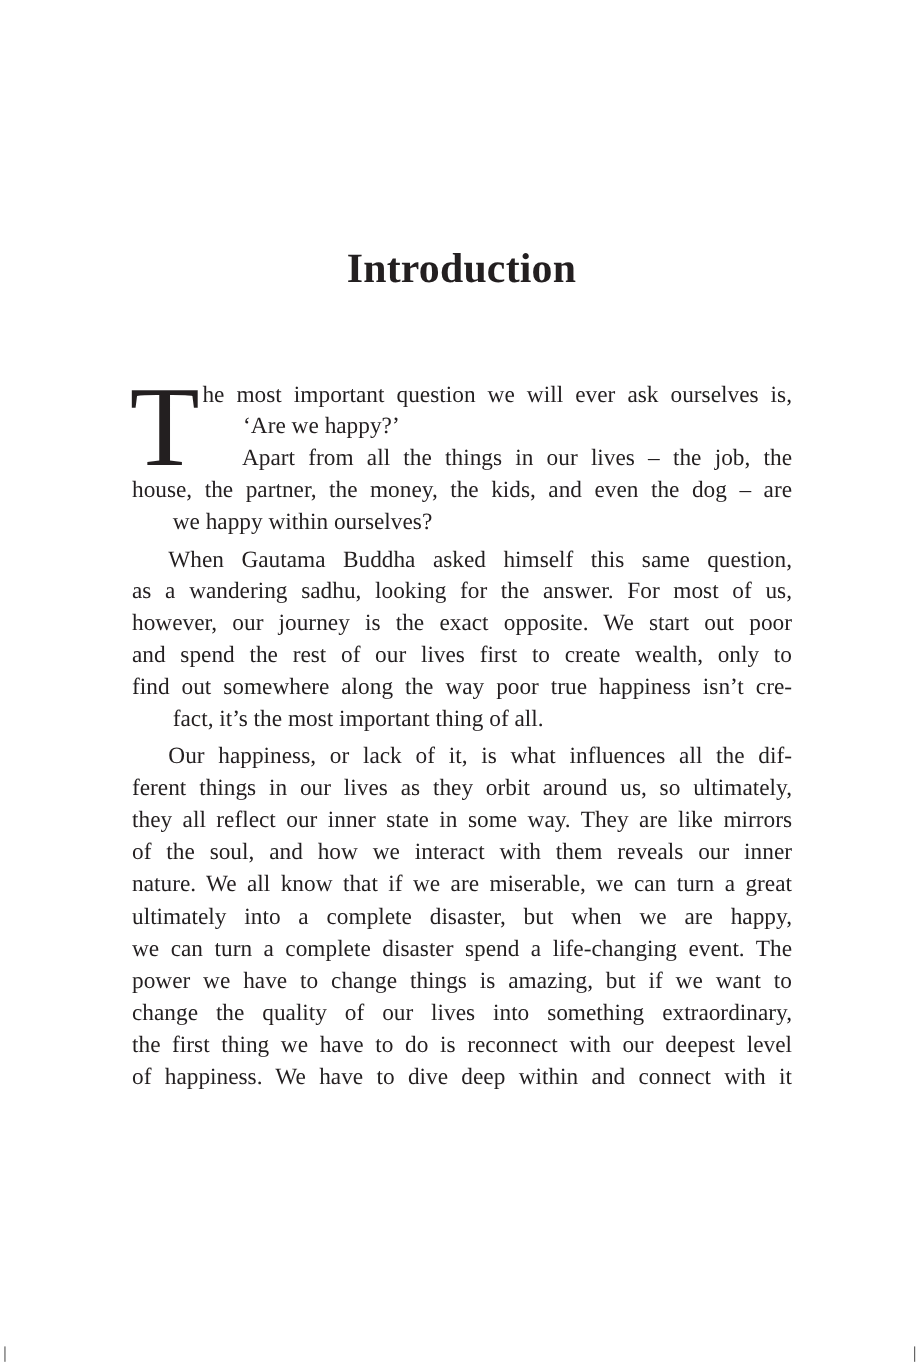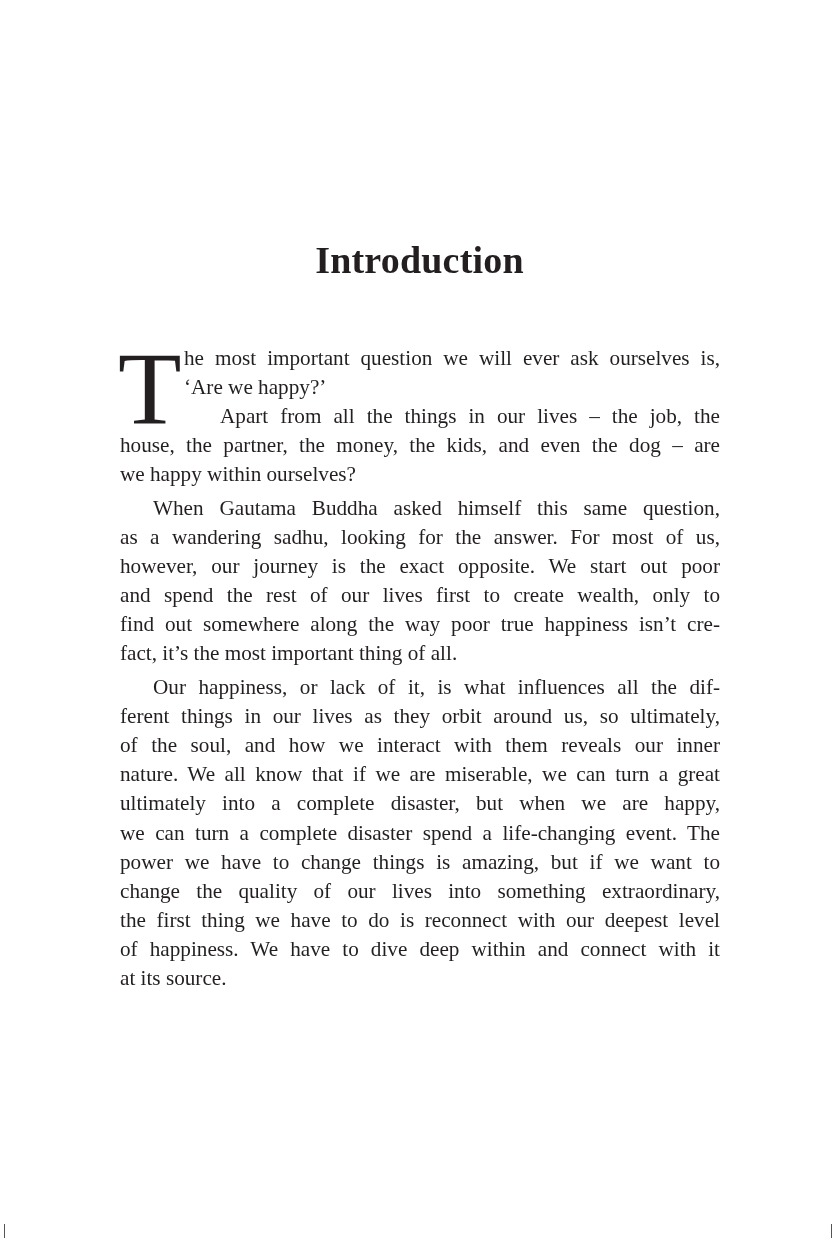--- a/index.html
+++ b/index.html
@@ -10,21 +10,21 @@
     body {
       width: 839px;
       height: 1238px;
       position: relative;
       overflow: hidden;
       font-family: "Liberation Serif", "DejaVu Serif", serif;
       color: #231f20;
     }
     .page-title {
       position: absolute;
-      top: 236px;
+      top: 220px;
       left: 0;
       width: 839px;
       text-align: center;
       font-size: 38px;
       font-weight: bold;
       letter-spacing: 0.2px;
       margin: 0;
       line-height: 48px;
     }
     .body-text {
@@ -38,20 +38,21 @@
       display: block;
       height: 29.1px;
       line-height: 29.1px;
       white-space: nowrap;
       text-align: justify;
       text-align-last: justify;
       overflow: visible;
     }
     .line.last {
       text-align-last: left;
+      margin-left: 37px;
     }
     .para-gap {
       height: 4.5px;
     }
     .indent-small { padding-left: 33px; }
     .indent-drop { padding-left: 100px; }
     .dropcap-line { padding-left: 64px; }
     .dropcap {
       position: absolute;
       left: -2px;
@@ -100,26 +101,26 @@
     <span class="line">and spend the rest of our lives first to create wealth, only to</span>
     <span class="line">find out somewhere along the way poor true happiness isn’t cre-</span>
     <span class="line last">fact, it’s the most important thing of all.</span>
   </div>
 
   <div class="para-gap"></div>
 
   <div>
     <span class="line indent-small">Our happiness, or lack of it, is what influences all the dif-</span>
     <span class="line">ferent things in our lives as they orbit around us, so ultimately,</span>
+    <span class="line">they all reflect our inner state in some way. They are like mirrors</span>
     <span class="line">of the soul, and how we interact with them reveals our inner</span>
     <span class="line">nature. We all know that if we are miserable, we can turn a great</span>
     <span class="line">ultimately into a complete disaster, but when we are happy,</span>
     <span class="line">we can turn a complete disaster spend a life-changing event. The</span>
     <span class="line">power we have to change things is amazing, but if we want to</span>
     <span class="line">change the quality of our lives into something extraordinary,</span>
     <span class="line">the first thing we have to do is reconnect with our deepest level</span>
     <span class="line">of happiness. We have to dive deep within and connect with it</span>
-    <span class="line last">at its source.</span>
   </div>
 </div>
 
 <div class="crop-mark crop-left"></div>
 <div class="crop-mark crop-right"></div>
 
 </body></html>

